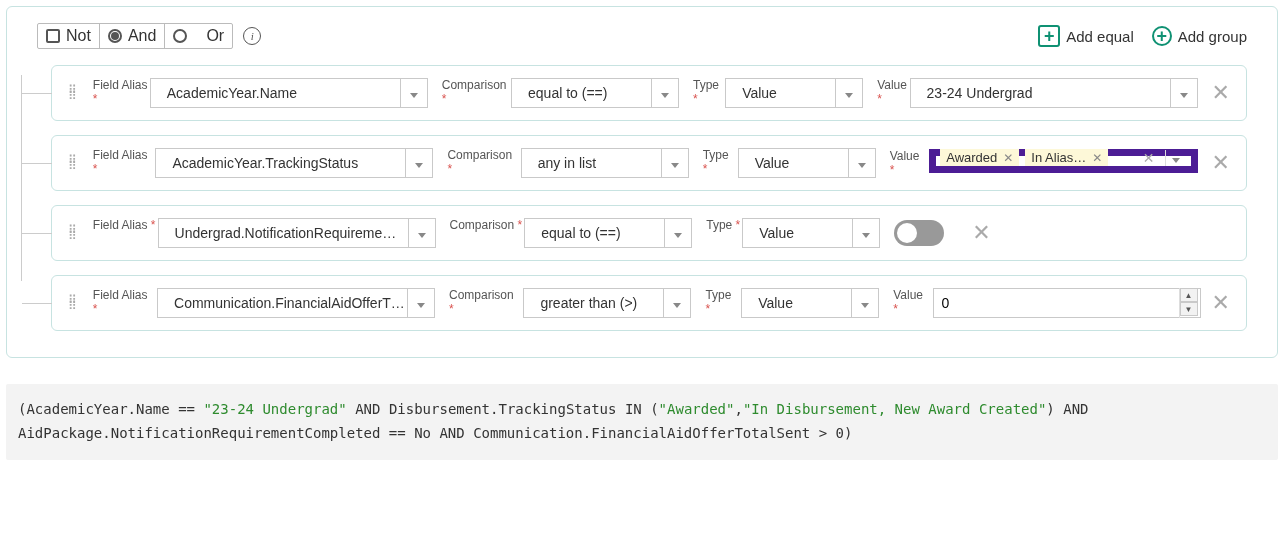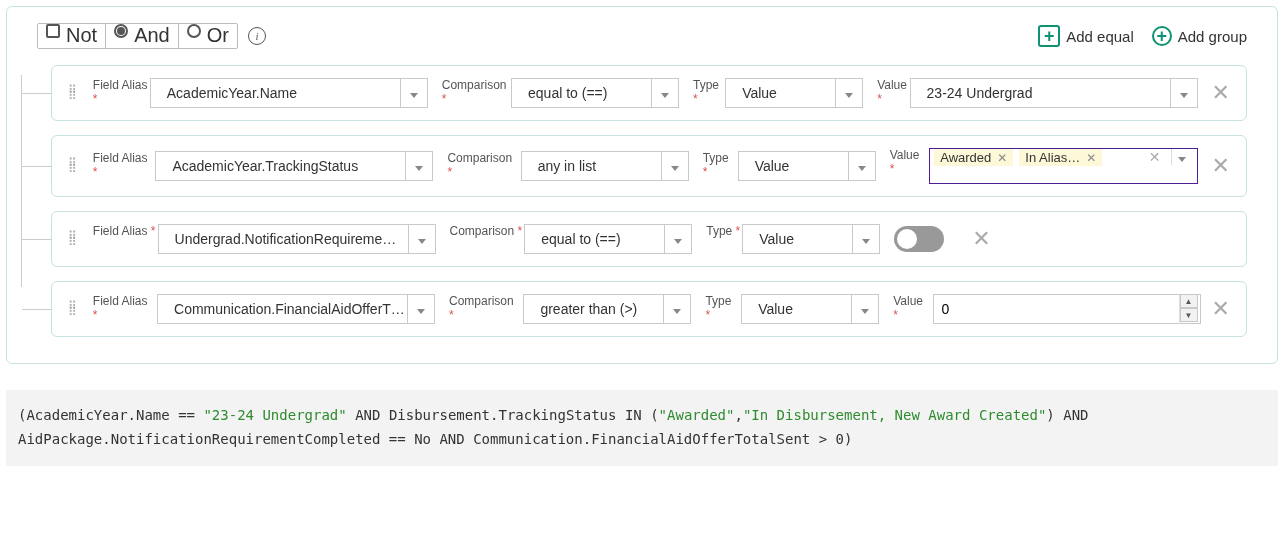--- a/index.html
+++ b/index.html
@@ -26,26 +26,27 @@
   }
   .logic-group {
     display: inline-flex;
     align-items: center;
     border: 1px solid #bbb;
     border-radius: 2px;
     height: 26px;
   }
   .logic-seg {
     display: inline-flex;
+    align-items: center;
     padding: 0 8px;
     height: 100%;
     border-right: 1px solid #bbb;
-    font-size: 20px;
-  }
-  .logic-seg:last-child { border-right: none; }
+    font-size: 16px;
+  }
+  .logic-seg:last-child { border-right: none; gap: 13px; }
   .checkbox {
     width: 14px; height: 14px;
     border: 2px solid #555;
     border-radius: 2px;
     margin-right: 6px;
     display:inline-block;
   }
   .radio-outer {
     width: 14px; height: 14px;
     border: 2px solid #555;
@@ -156,23 +157,23 @@
     align-items:center;
     justify-content:center;
     background:#fff;
   }
   .caret::after { content:""; border-left:4px solid transparent; border-right:4px solid transparent; border-top:5px solid #888; display:inline-block; }
   .w-fa { width:250px; } 
   .w-cmp { width:140px; }
   .w-typ { width:110px; }
   .w-val { width:260px; }
   .chips {
-    display:flex; align-items:flex-start; gap:6px;
-    border:1px solid #4c1d95;
-    height:36px;
+    display:flex; align-items:flex-end; gap:6px;
+    border:7px solid #4c1d95;
+    height:24px;
     padding:0 4px;
     width:270px;
   }
   .chip {
     background:#fdf8d8;
     padding:1px 6px;
     display:flex; align-items:center; gap:6px;
     font-size:13px;
     max-width:120px;
     overflow:hidden; white-space:nowrap; text-overflow:ellipsis;

